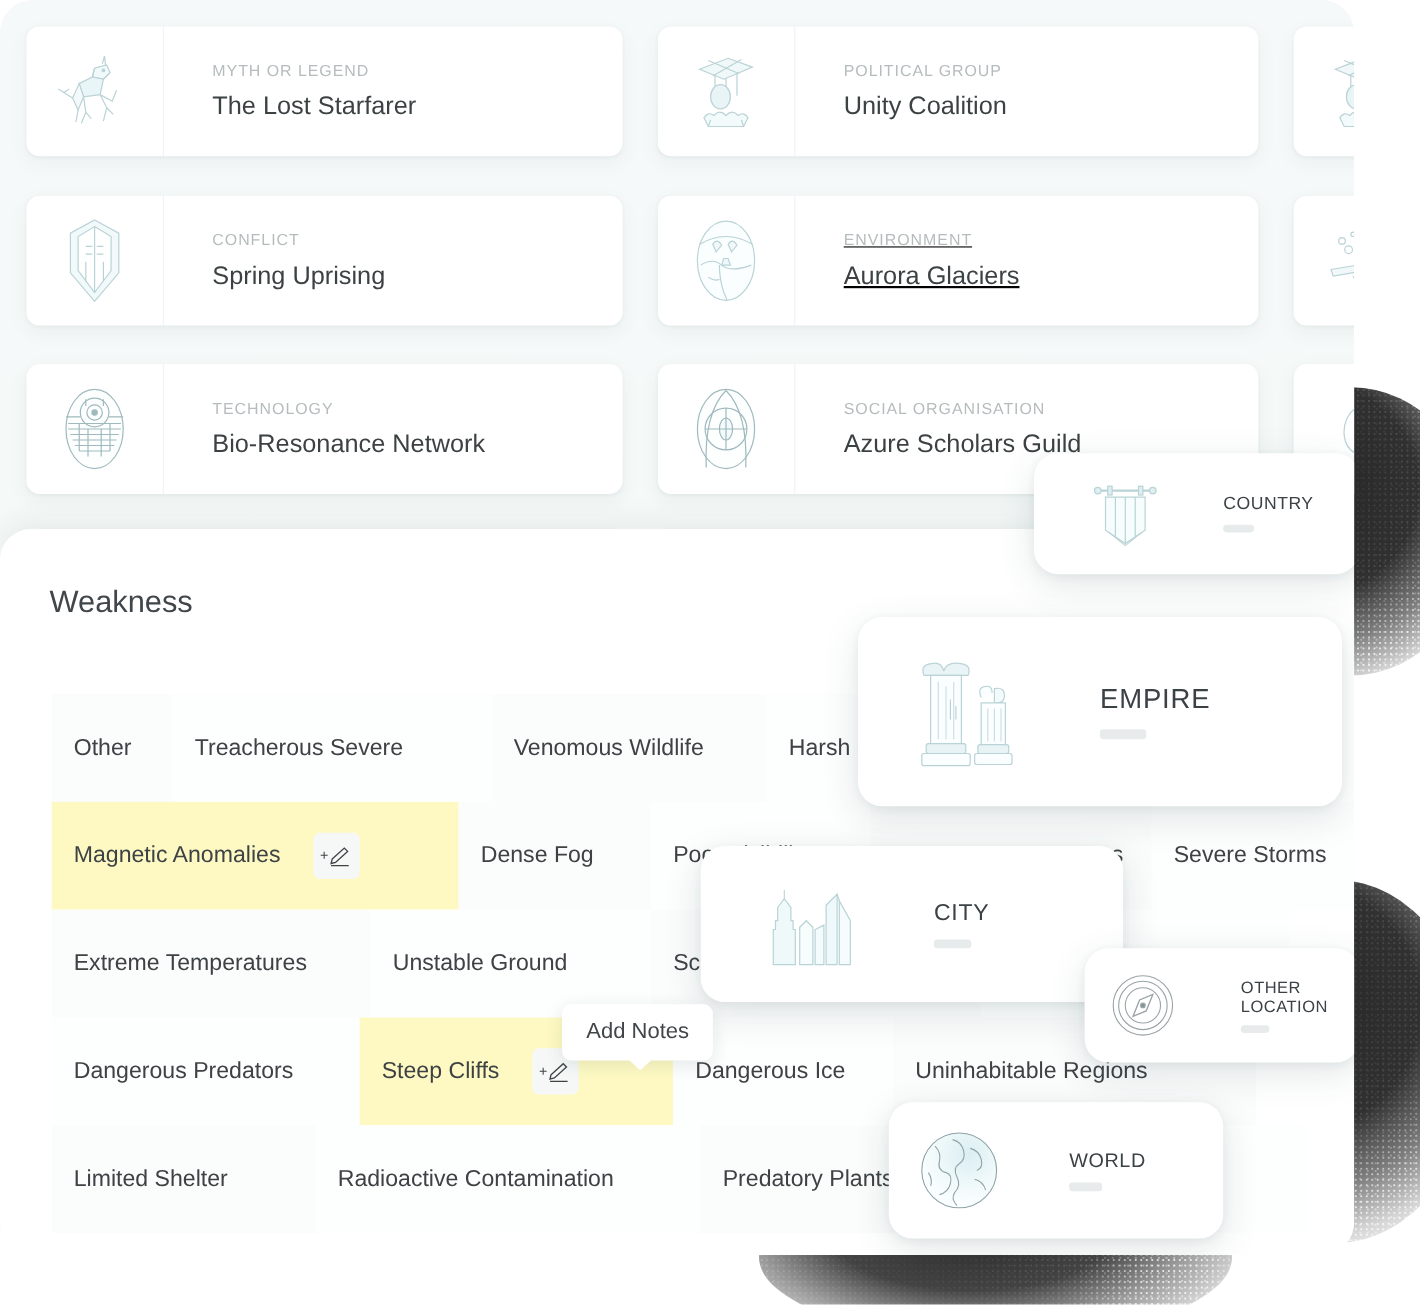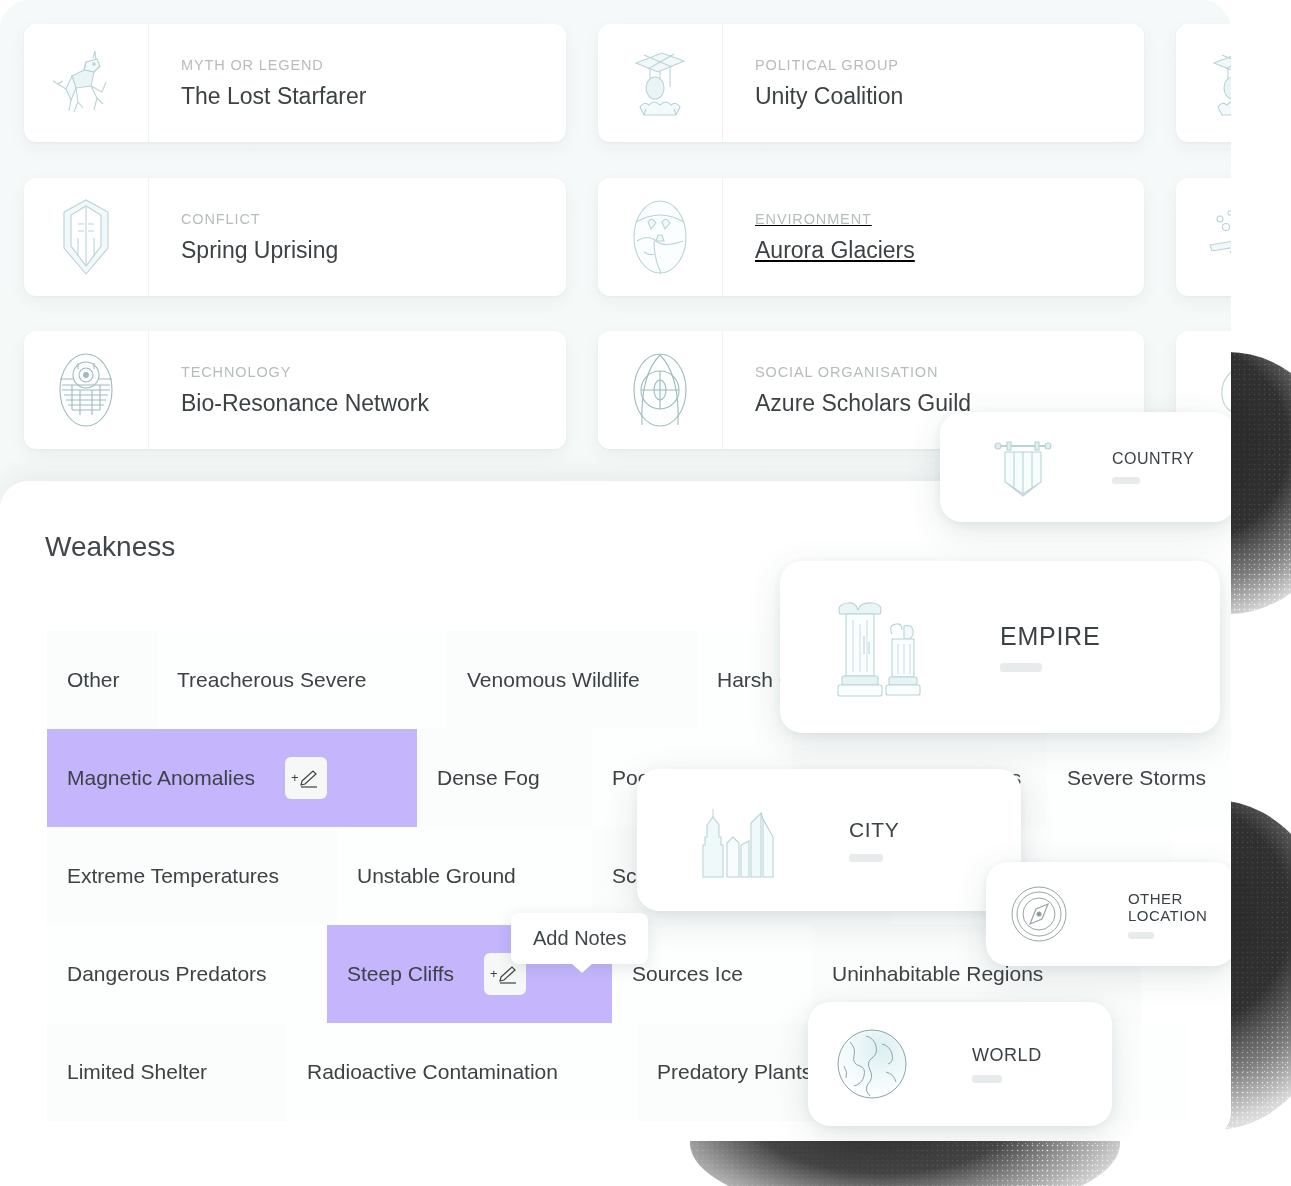--- a/index.html
+++ b/index.html
@@ -52,20 +52,21 @@
     background: linear-gradient(180deg,#f6f9f9 0%, #f5f9f8 100%);
   }
   .ecard {
     position: absolute;
     height: 118px;
     background: #ffffff;
     border-radius: 12px;
     box-shadow: 0 1px 3px rgba(40,70,70,.05), 0 6px 18px rgba(40,70,70,.05);
     display: flex; align-items: stretch;
     overflow: hidden;
+    gap: 12px;
   }
   .ecard .ico {
     width: 125px; flex: 0 0 125px;
     display: flex; align-items: center; justify-content: center;
     border-right: 1px solid #eef3f3;
   }
   .ecard .ico svg { display: block; }
   .ecard .meta {
     flex: 1 1 auto; padding: 0 0 0 32px;
     display: flex; flex-direction: column; justify-content: center;
@@ -97,21 +98,21 @@
   .tag {
     height: 98px;
     display: flex; align-items: center;
     padding: 0 20px 0 20px;
     background: #fbfcfc;
     font-size: 21px; color: #3d4245;
     white-space: nowrap;
     position: relative;
   }
   .tag.alt { background: #fdfefe; }
-  .tag.selected { background: #c4b5fd; }
+  .tag.selected { background: #fef9c3; }
   .tag .lbl { flex: 0 0 auto; }
   .notes-btn {
     width: 42px; height: 42px; margin-left: 30px;
     border-radius: 6px; background: #ffffff;
     display: flex; align-items: center; justify-content: center;
     flex: 0 0 auto;
   }
   .tag.selected .notes-btn { background: #f5f8f7; }
   .notes-btn svg { display:block; }
 
@@ -444,21 +445,21 @@
                 <svg width="30" height="22" viewBox="0 0 30 22">
                   <text x="0" y="15" font-family="Liberation Sans, sans-serif" font-size="13" fill="#3d4245">+</text>
                   <g fill="none" stroke="#3d4245" stroke-width="1.2">
                     <path d="M11 14 L22 4 L25 7 L14 17 L10 18 Z"></path>
                     <path d="M10 20 L26 20"></path>
                   </g>
                 </svg>
               </span>
             </div>
             <div class="tag alt" style="width: 200px;">
-              <span class="lbl">Sources Ice</span>
+              <span class="lbl">Dangerous Ice</span>
             </div>
             <div class="tag" style="width: 330px;">
               <span class="lbl">Uninhabitable Regions</span>
             </div>
           </div>
           <div class="tag-row">
             <div class="tag" style="width: 240px;">
               <span class="lbl">Limited Shelter</span>
             </div>
             <div class="tag alt" style="width: 350px;">

